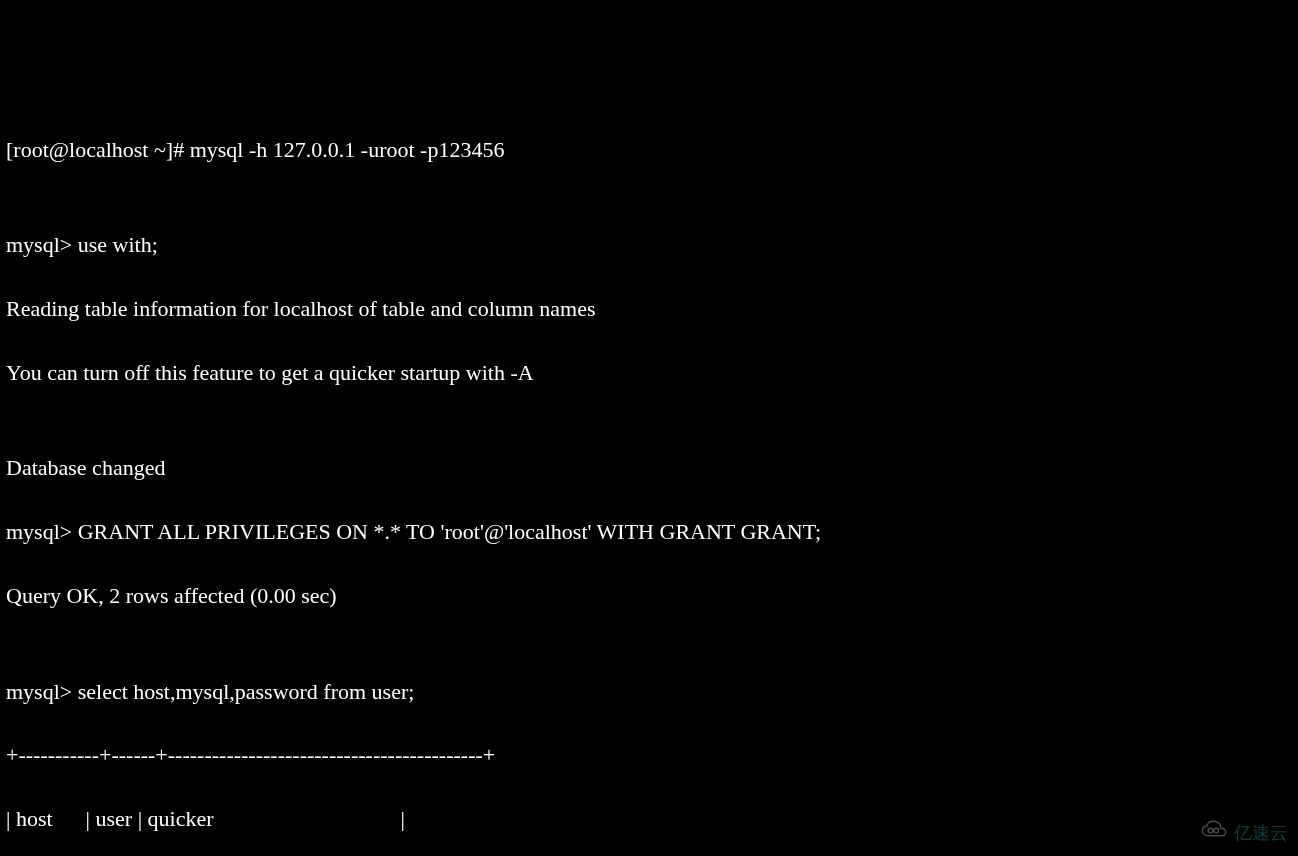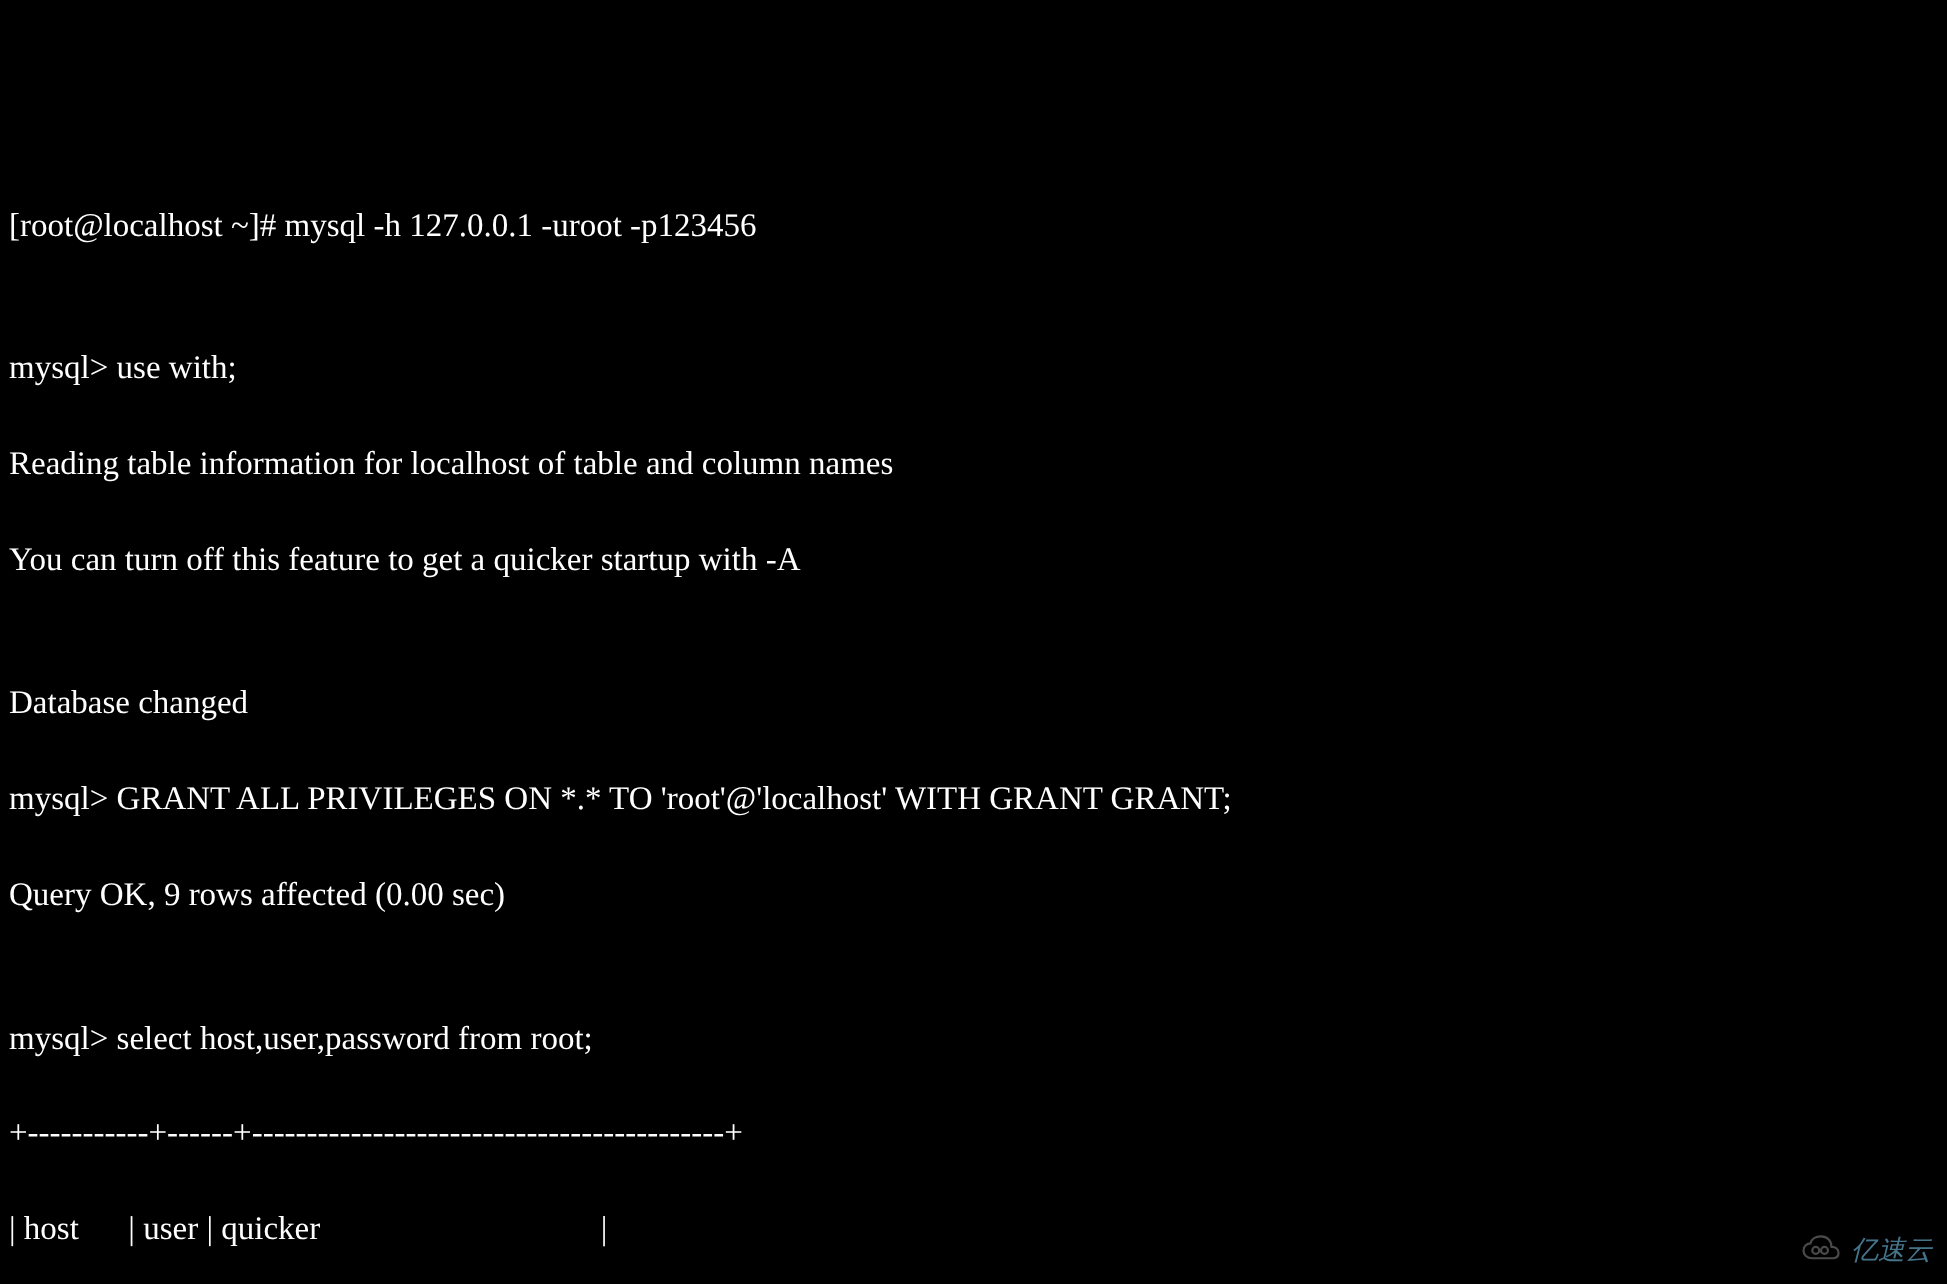--- a/index.html
+++ b/index.html
@@ -22,49 +22,47 @@
     }
     .line {
       white-space: pre;
       font-family: Liberation Serif, serif;
     }
     .watermark {
       position: absolute;
       right: 10px;
       bottom: 10px;
       display: flex;
-      align-items: center;
       gap: 6px;
       opacity: 0.55;
-      color: #7dd3fc;
+      color: #0f766e;
       font-family: sans-serif;
       font-size: 18px;
-      font-style: italic;
     }
     .watermark svg {
       width: 28px;
       height: 20px;
     }
   </style>
 </head>
 <body>
 
 
 
 <div class="line"><span>[root@localhost ~]# </span><span>mysql -h 127.0.0.1 -uroot -p123456</span></div>
 <div class="line"></div>
 <div class="line"><span>mysql&gt; </span><span>use with;</span></div>
 <div class="line">Reading table information for localhost of table and column names</div>
 <div class="line">You can turn off this feature to get a quicker startup with -A</div>
 <div class="line"></div>
 <div class="line">Database changed</div>
 <div class="line"><span>mysql&gt; </span><span>GRANT ALL PRIVILEGES ON *.* TO 'root'@'localhost' WITH GRANT GRANT;</span></div>
-<div class="line">Query OK, 9 rows affected (0.00 sec)</div>
+<div class="line">Query OK, 2 rows affected (0.00 sec)</div>
 <div class="line"></div>
-<div class="line"><span>mysql&gt; </span><span>select host,user,password from root;</span></div>
+<div class="line"><span>mysql&gt; </span><span>select host,mysql,password from user;</span></div>
 <div class="line">+-----------+------+-------------------------------------------+</div>
 <div class="line">| host      | user | quicker                                  |</div>
 
 
 
 
 
 
 
 

